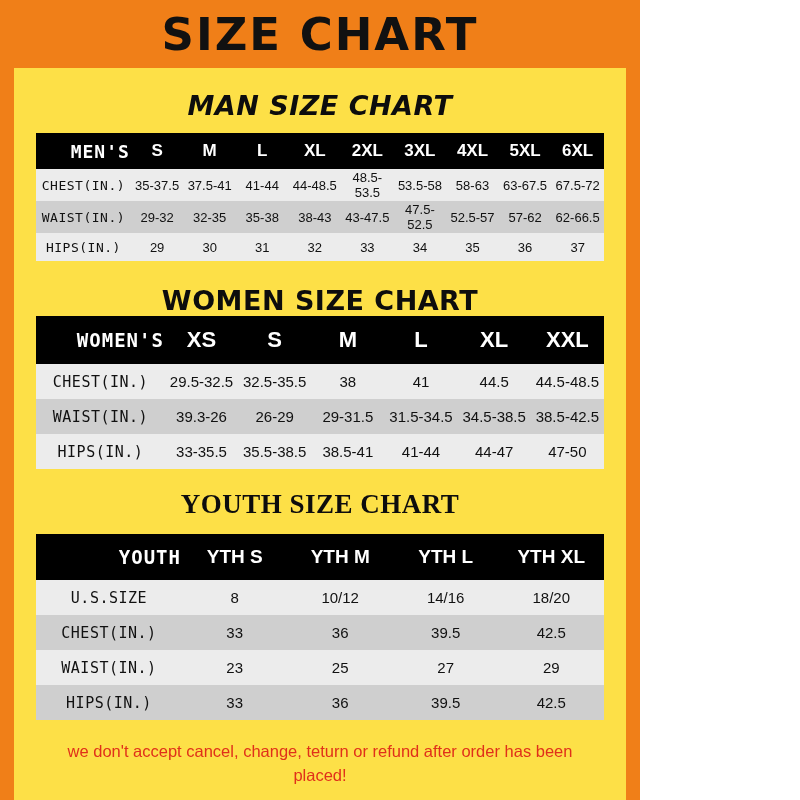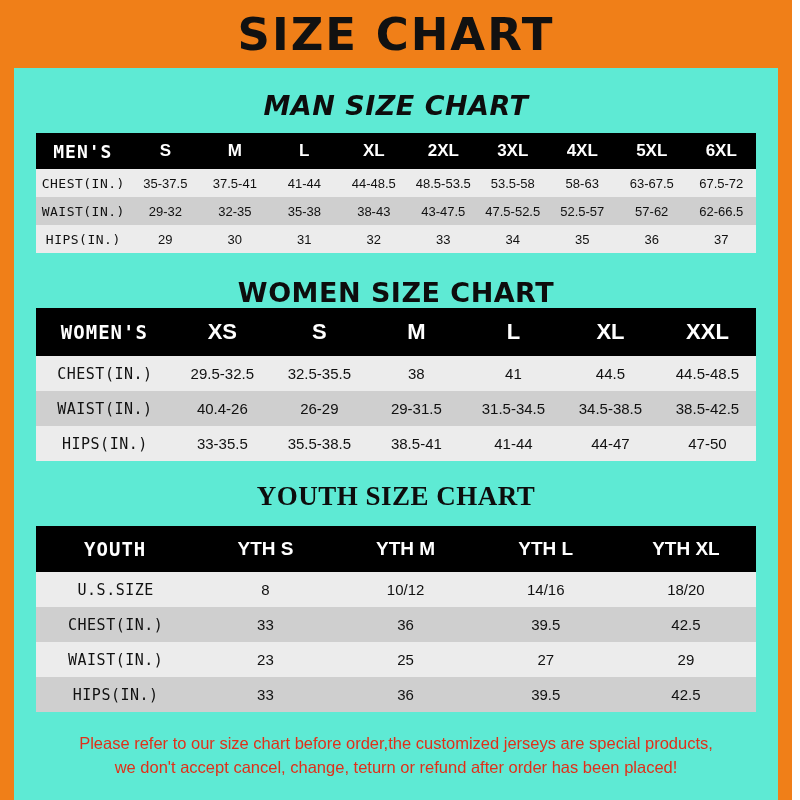--- a/index.html
+++ b/index.html
@@ -8,26 +8,26 @@
   }
   body {
     width: 800px;
     height: 800px;
     background: #ffffff;
     font-family: "Liberation Sans", sans-serif;
     overflow: hidden;
   }
   .page {
     position: relative;
-    width: 792px;
+    width: 640px;
     height: 800px;
     box-sizing: border-box;
     border-left: 14px solid #f07f18;
     border-right: 14px solid #f07f18;
-    background: #5eead4;
+    background: #fde047;
   }
   .banner {
     height: 68px;
     background: #f07f18;
     display: flex;
     align-items: center;
     justify-content: center;
     margin: 0 -14px;
   }
   .banner-title {
@@ -62,22 +62,22 @@
     text-align: center;
     font-family: "Liberation Sans", sans-serif;
     color: #111111;
   }
   thead th {
     background: #000000;
     color: #ffffff;
     font-weight: bold;
   }
   .hdr-label {
-    text-align: center;
-    padding-left: 0;
+    text-align: right;
+    padding-left: 20px;
     font-family: "DejaVu Sans Mono", monospace;
     letter-spacing: 1px;
   }
   .row-label {
     font-family: "DejaVu Sans Mono", monospace;
     letter-spacing: 0.5px;
   }
 
   
   #men-table thead th { height: 34px; font-size: 17px; }
@@ -197,21 +197,21 @@
             <td class="row-label">CHEST(IN.)</td>
             <td>29.5-32.5</td>
             <td>32.5-35.5</td>
             <td>38</td>
             <td>41</td>
             <td>44.5</td>
             <td>44.5-48.5</td>
           </tr>
           <tr>
             <td class="row-label">WAIST(IN.)</td>
-            <td>40.4-26</td>
+            <td>39.3-26</td>
             <td>26-29</td>
             <td>29-31.5</td>
             <td>31.5-34.5</td>
             <td>34.5-38.5</td>
             <td>38.5-42.5</td>
           </tr>
           <tr>
             <td class="row-label">HIPS(IN.)</td>
             <td>33-35.5</td>
             <td>35.5-38.5</td>
@@ -261,18 +261,17 @@
             <td class="row-label">HIPS(IN.)</td>
             <td>33</td>
             <td>36</td>
             <td>39.5</td>
             <td>42.5</td>
           </tr>
         </tbody>
     </table>
 
     <div class="notice">
-      <div>Please refer to our size chart before order,the customized jerseys are special products,</div>
       <div>we don't accept cancel, change, teturn or refund after order has been placed!</div>
     </div>
 
   </div>
 </div>
 
 </body></html>

